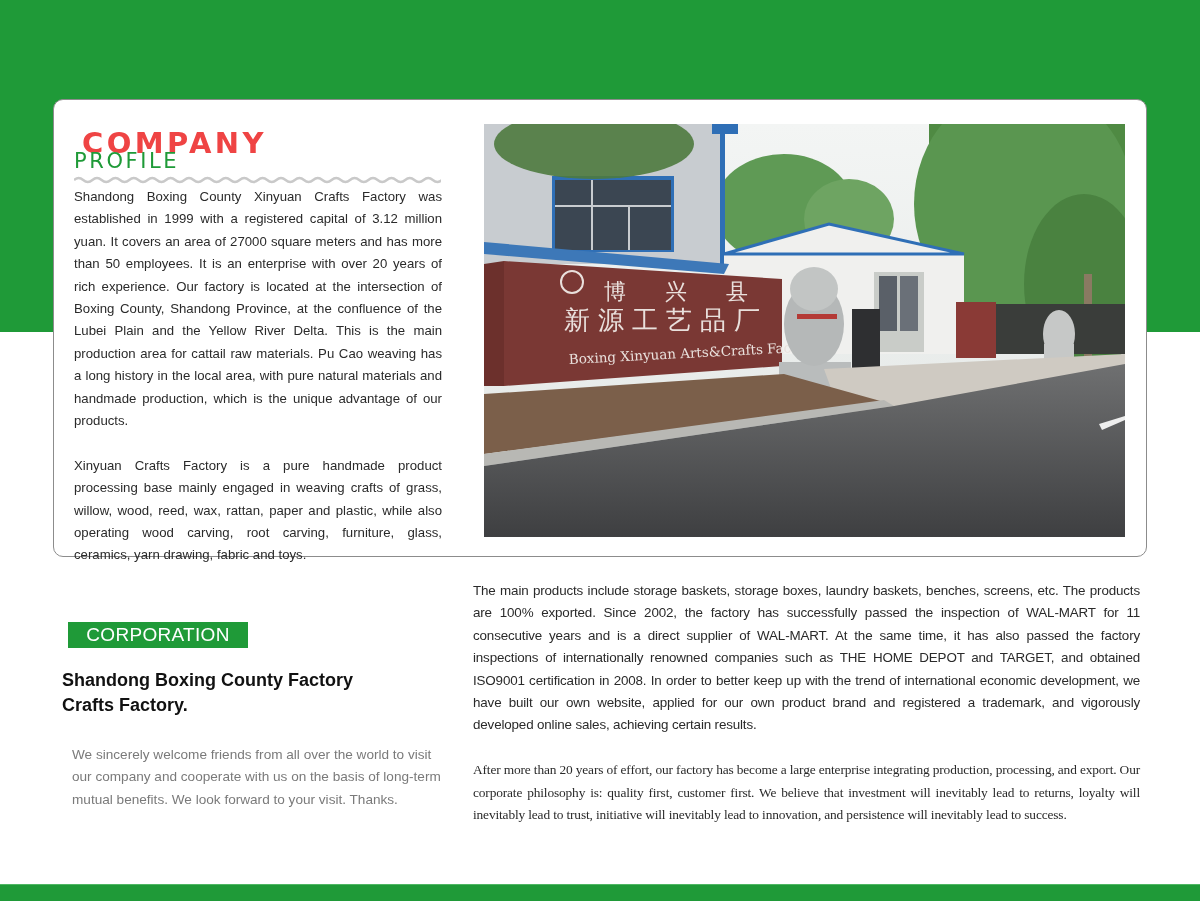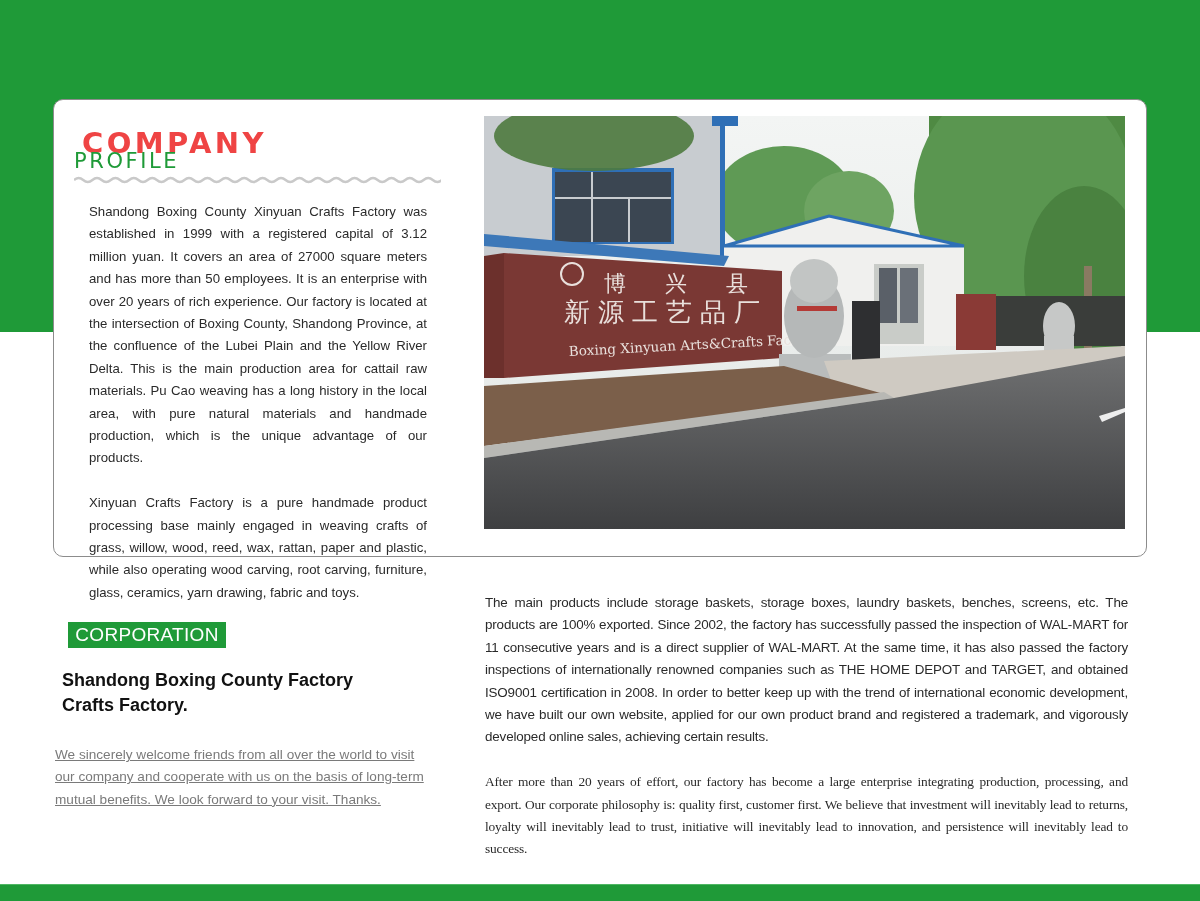--- a/index.html
+++ b/index.html
@@ -23,45 +23,45 @@
   .title-sub {
     position:absolute; left:74px; top:148px; margin:0;
     font-family:"DejaVu Sans", sans-serif; font-weight:normal;
     font-size:21px; letter-spacing:2.6px; color:#1f9a38; line-height:26px;
   }
   .wave { position:absolute; left:74px; top:176px; width:367px; height:8px; }
   .intro {
     position:absolute; left:74px; top:186px; width:368px;
     font-size:13.2px; line-height:22.4px; color:#2a2a2a; text-align:justify;
   }
-  .intro p { margin:15px; }
+  .intro p { margin:0; }
   .intro p + p { margin-top:22.4px; }
   .photo {
-    position:absolute; left:484px; top:116px; width:641px; height:413px; overflow:hidden;
+    position:absolute; left:484px; top:124px; width:641px; height:413px; overflow:hidden;
     background:#c4b5fd;
   }
   .corp-badge {
-    position:absolute; left:68px; top:622px; width:158px; height:26px;
+    position:absolute; left:68px; top:622px; width:180px; height:26px;
     background:#1f9a38; color:#fff; font-size:19px; line-height:26px; text-align:center;
     letter-spacing:0.3px;
   }
   .corp-name {
     position:absolute; left:62px; top:668px; width:330px; margin:0;
     font-size:18px; font-weight:bold; line-height:25px; color:#111;
   }
   .welcome {
-    position:absolute; left:55px; top:744px; width:380px;
-    font-size:13.6px; line-height:22.4px; color:#7a7a7a;text-decoration:underline;
+    position:absolute; left:72px; top:744px; width:380px;
+    font-size:13.6px; line-height:22.4px; color:#7a7a7a;
   }
   .main-text {
     position:absolute; left:473px; top:580px; width:667px;
     font-size:13.4px; line-height:22.4px; color:#2a2a2a; text-align:justify;
     letter-spacing:-0.15px;
   }
-  .main-text p { margin:12px; }
+  .main-text p { margin:0; }
   .main-text p + p { margin-top:22.4px;font-family:Liberation Serif, serif; }
 </style>
 </head>
 <body>
 
 <div class="top-band"></div>
 
 <div class="card"></div>
 
 <h1 class="title-main">COMPANY</h1>

